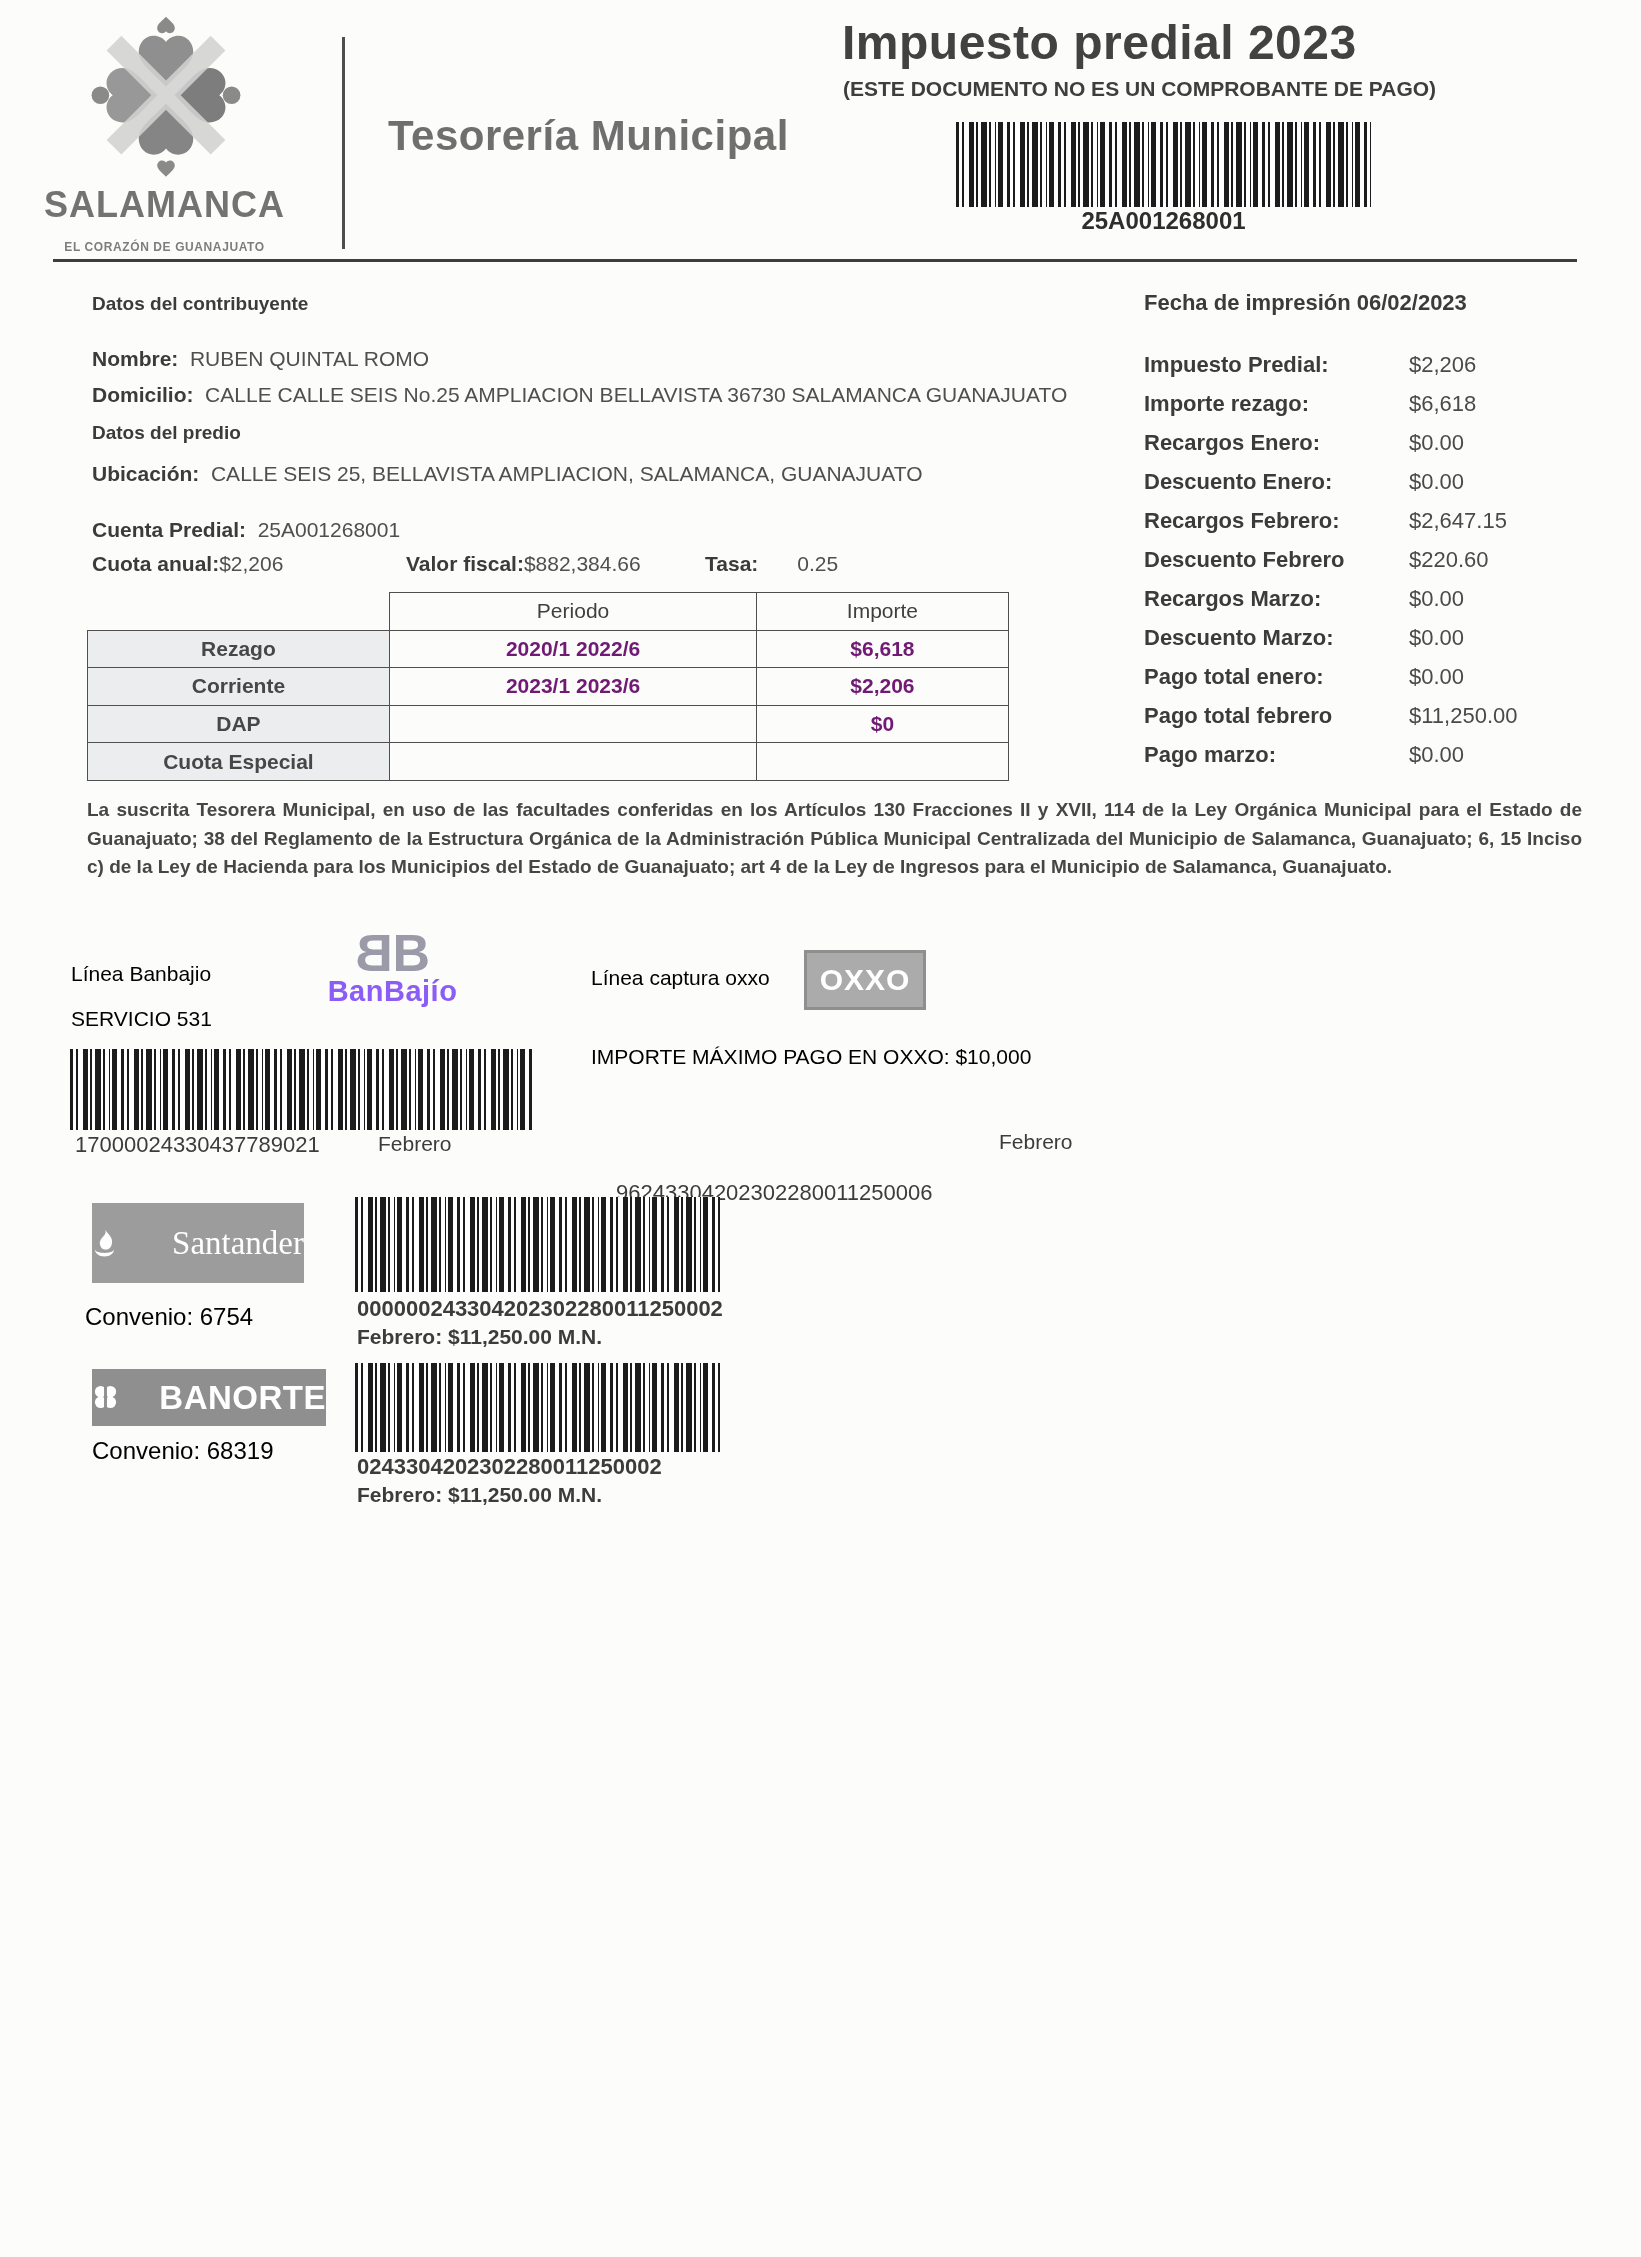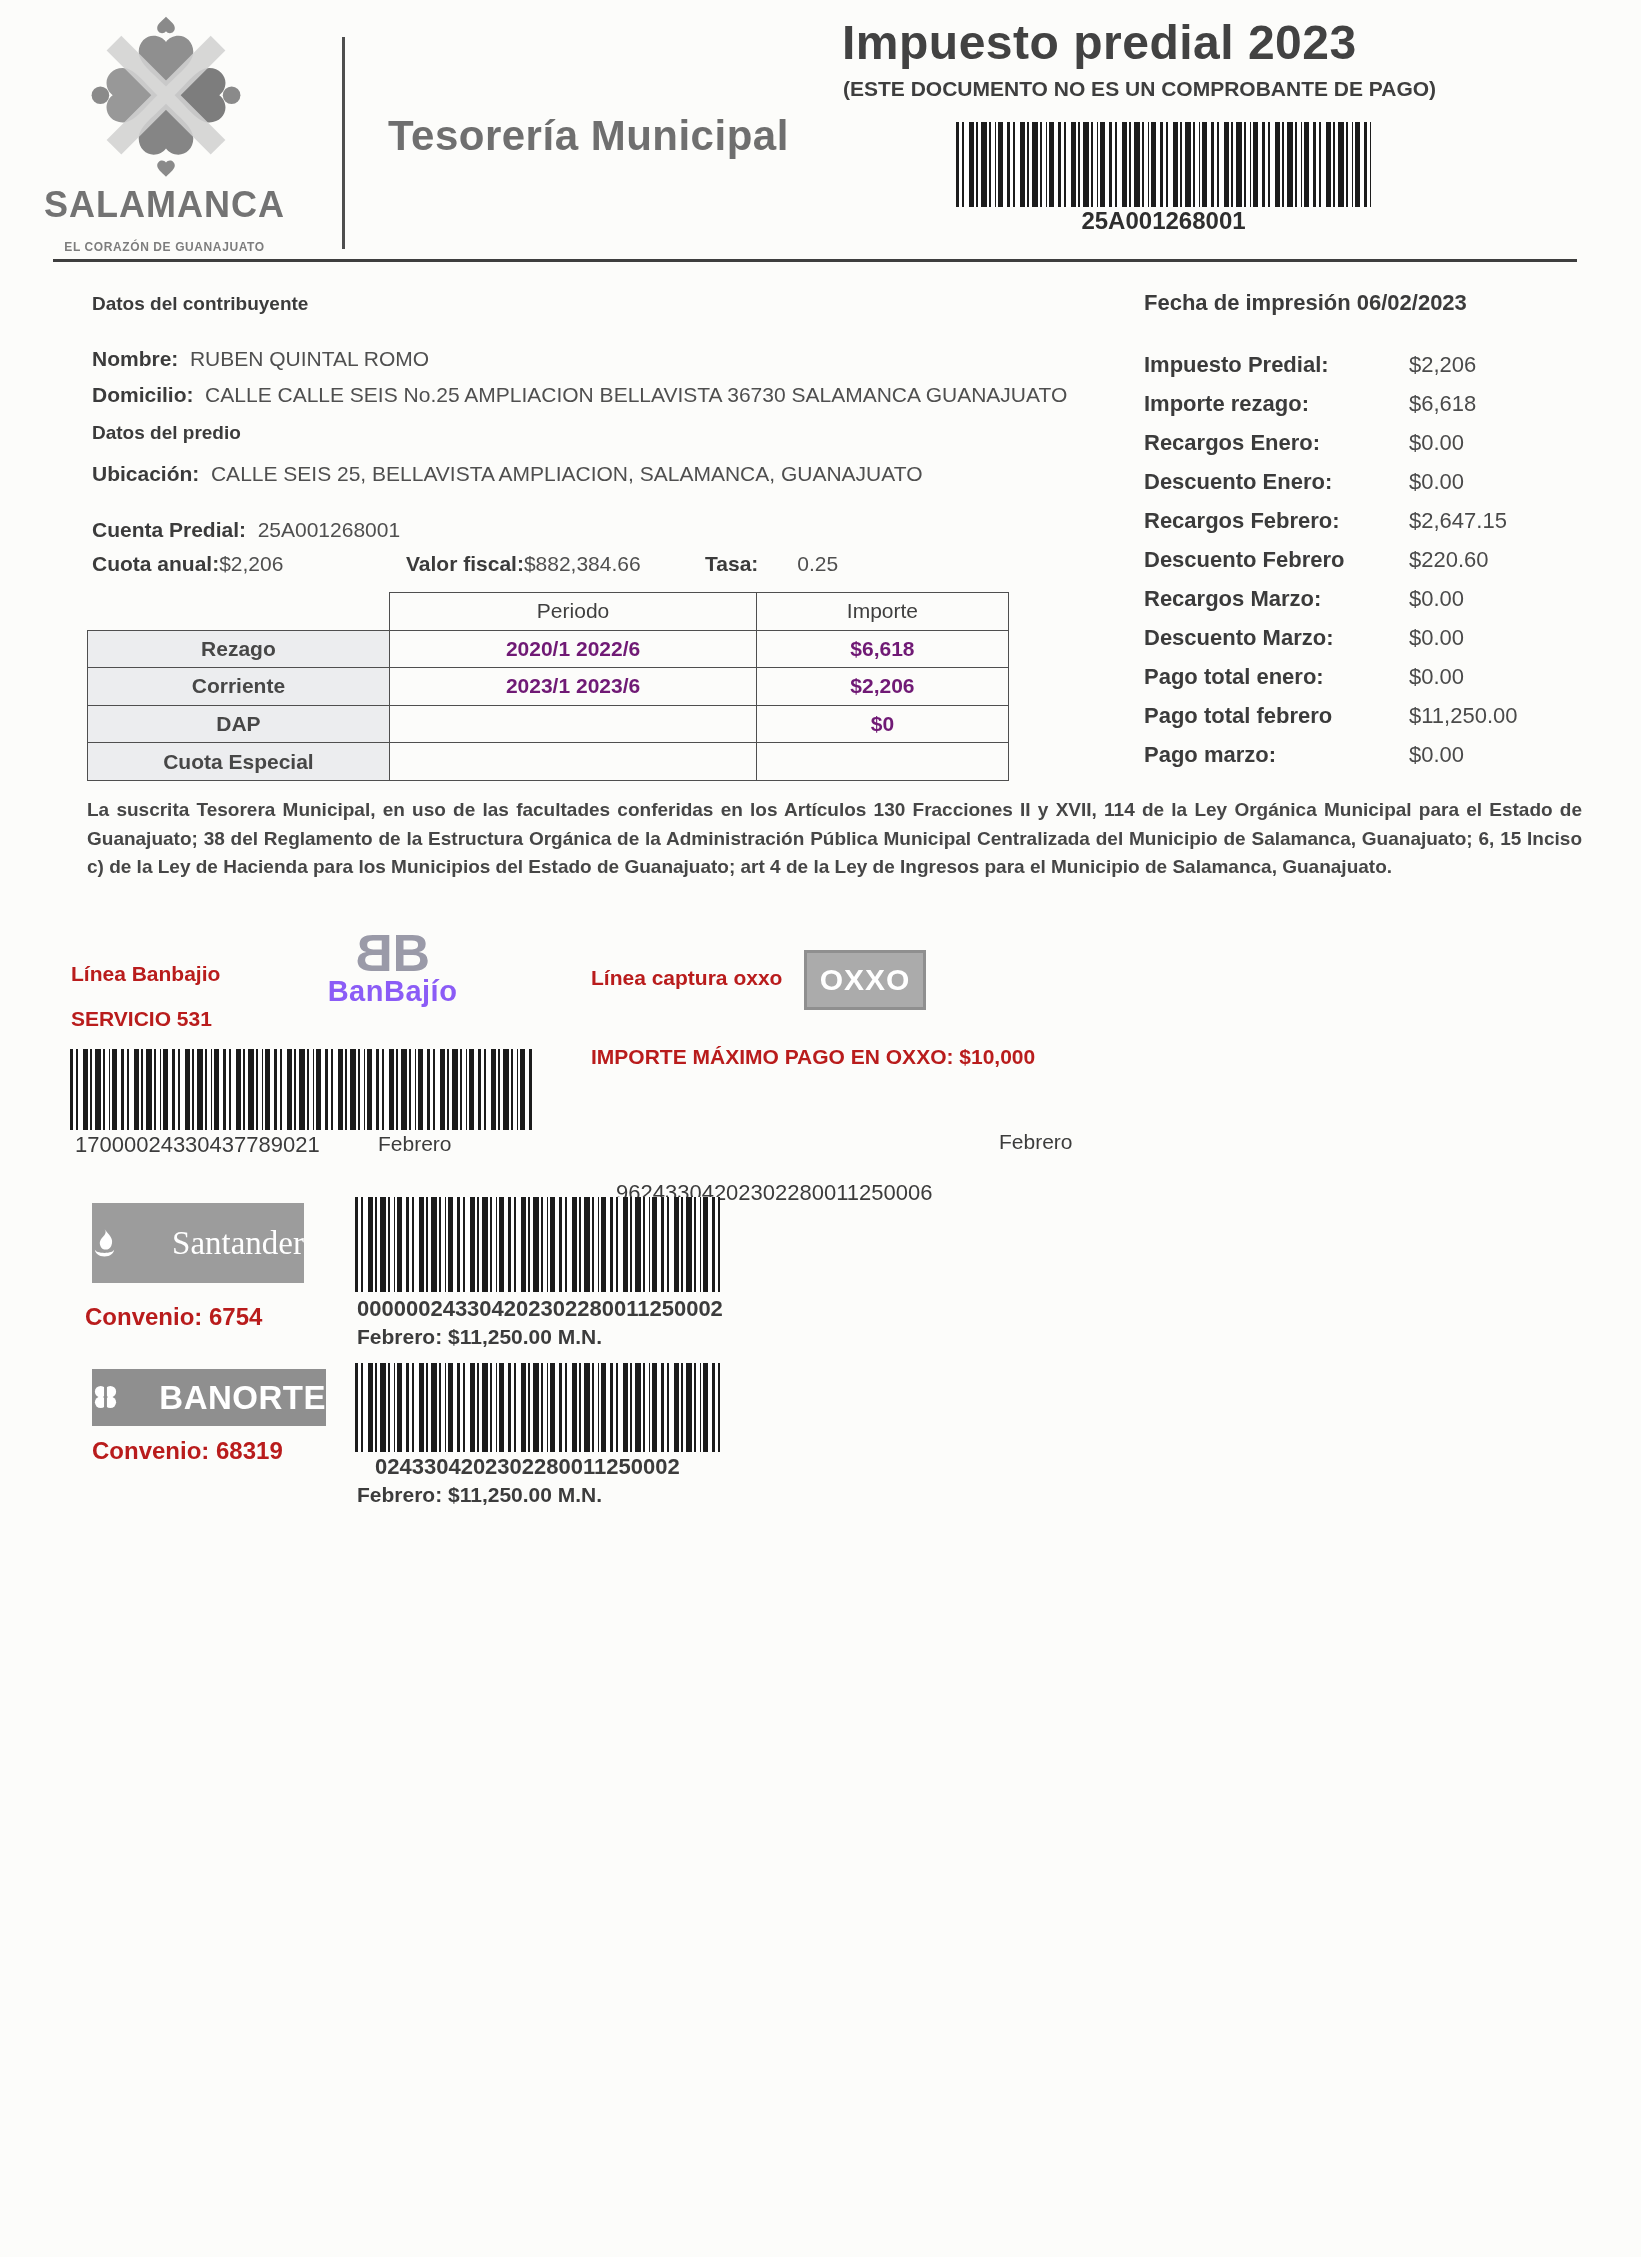--- a/index.html
+++ b/index.html
@@ -56,21 +56,21 @@
   .charges td.col-a { width:235px; }
   .charges td.blank { border:none; background:transparent; }
   .charges td.h { font-weight:400; color:#3f3f3f; }
   .charges td.c { font-weight:700; color:#474747; background:#ecedef; }
   .charges td.b { font-weight:700; color:#701a75; }
 
   .legal { left:87px; top:796px; width:1495px; font-size:19px; font-weight:700;
            color:#464646; text-align:justify; line-height:1.5; }
 
   
-  .pay-lbl { font-size:21px; font-weight:700; color:#b91c1c; }
+  .pay-lbl { font-size:21px; font-weight:400; color:#000000; }
   .banbajio-label { left:71px; top:962px; }
   .banbajio-servicio { left:71px; top:1007px; }
   .banbajio-logo { left:301px; top:927px; width:183px; text-align:center; }
   .bb-mono { font-size:52px; font-weight:700; color:#9a9aa8; line-height:1; letter-spacing:-5.8px; }
   .bb-mono .m1 { display:inline-block; transform:scaleX(-1); }
   .bb-name { font-size:29px; font-weight:700; color:#8b5cf6; margin-top:-3.9px; letter-spacing:0.5px; }
   .oxxo-label { left:591px; top:966px; }
   .oxxo-logo { left:804px; top:950px; width:116px; height:54px; background:#ababab;
                border:3.9px solid #8f8f8f; display:flex; align-items:center; justify-content:center; }
   .oxxo-text { color:#fff; font-size:30px; font-weight:700; letter-spacing:1px; }
@@ -86,21 +86,21 @@
   .sant-text { color:#fff; font-family:"Liberation Serif", serif; font-size:33px; }
   .sant-convenio { left:85px; top:1303px; font-size:24px; }
   .sant-barcode { left:355px; top:1197px; width:365px; height:95px; }
   .sant-num { left:357px; top:1296px; font-size:22px; font-weight:700; color:#3c3c3c; }
   .sant-amount { left:357px; top:1325px; font-size:21px; font-weight:700; color:#3c3c3c; }
 
   .ban-box { left:92px; top:1369px; width:234px; height:57px; background:#8f8f8f; gap:4.8px; }
   .ban-text { color:#fff; font-size:33px; font-weight:700; letter-spacing:0.5px; }
   .ban-convenio { left:92px; top:1437px; font-size:24px; }
   .ban-barcode { left:355px; top:1363px; width:365px; height:89px; }
-  .ban-num { left:375px; top:1454px; font-size:22px; font-weight:700; color:#3c3c3c; }
+  .ban-num { left:357px; top:1454px; font-size:22px; font-weight:700; color:#3c3c3c; }
   .ban-amount { left:357px; top:1483px; font-size:21px; font-weight:700; color:#3c3c3c; }
 </style>
 </head>
 <body>
 
 <div class="page">
 
   <svg class="abs emblem" viewBox="0 0 100 110">
     <defs>
       <path id="h" d="M0,12 C-6,6 -11,2.5 -11,-2 C-11,-6 -8,-8.5 -5,-8.5 C-3,-8.5 -1,-7.5 0,-6 C1,-7.5 3,-8.5 5,-8.5 C8,-8.5 11,-6 11,-2 C11,2.5 6,6 0,12 Z"></path>

